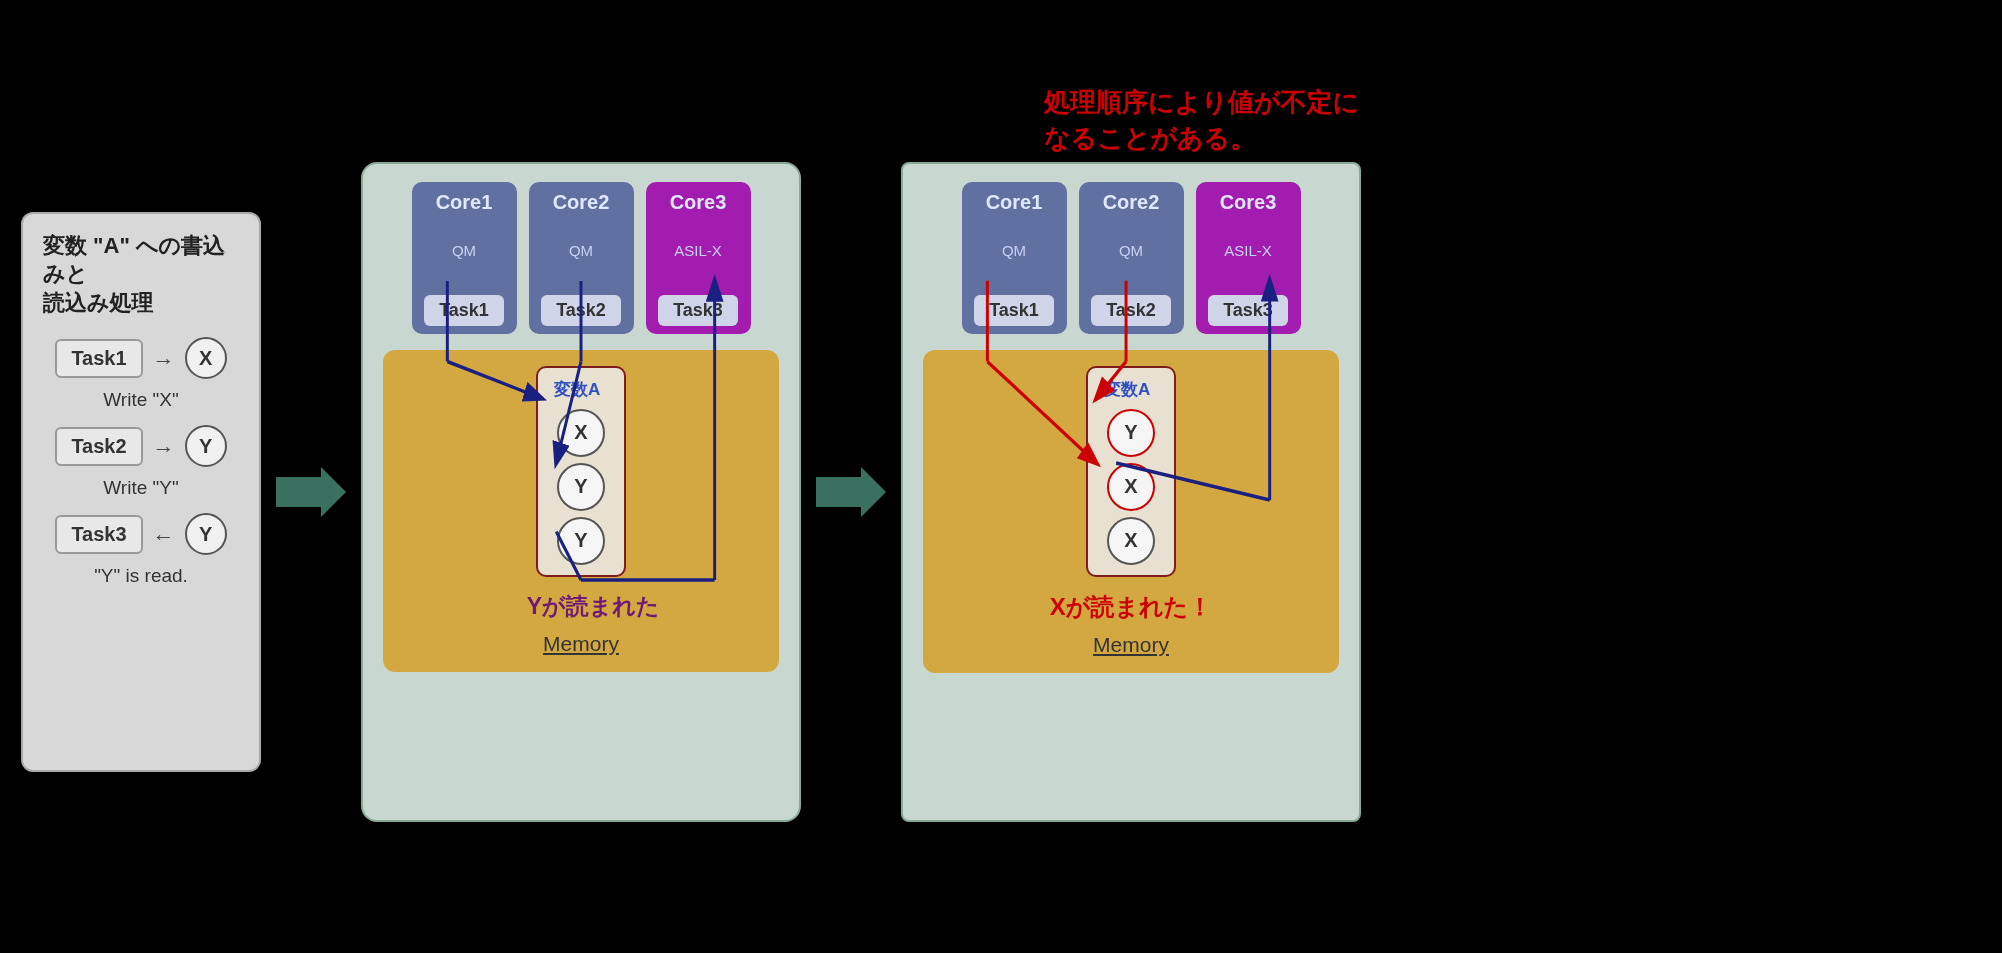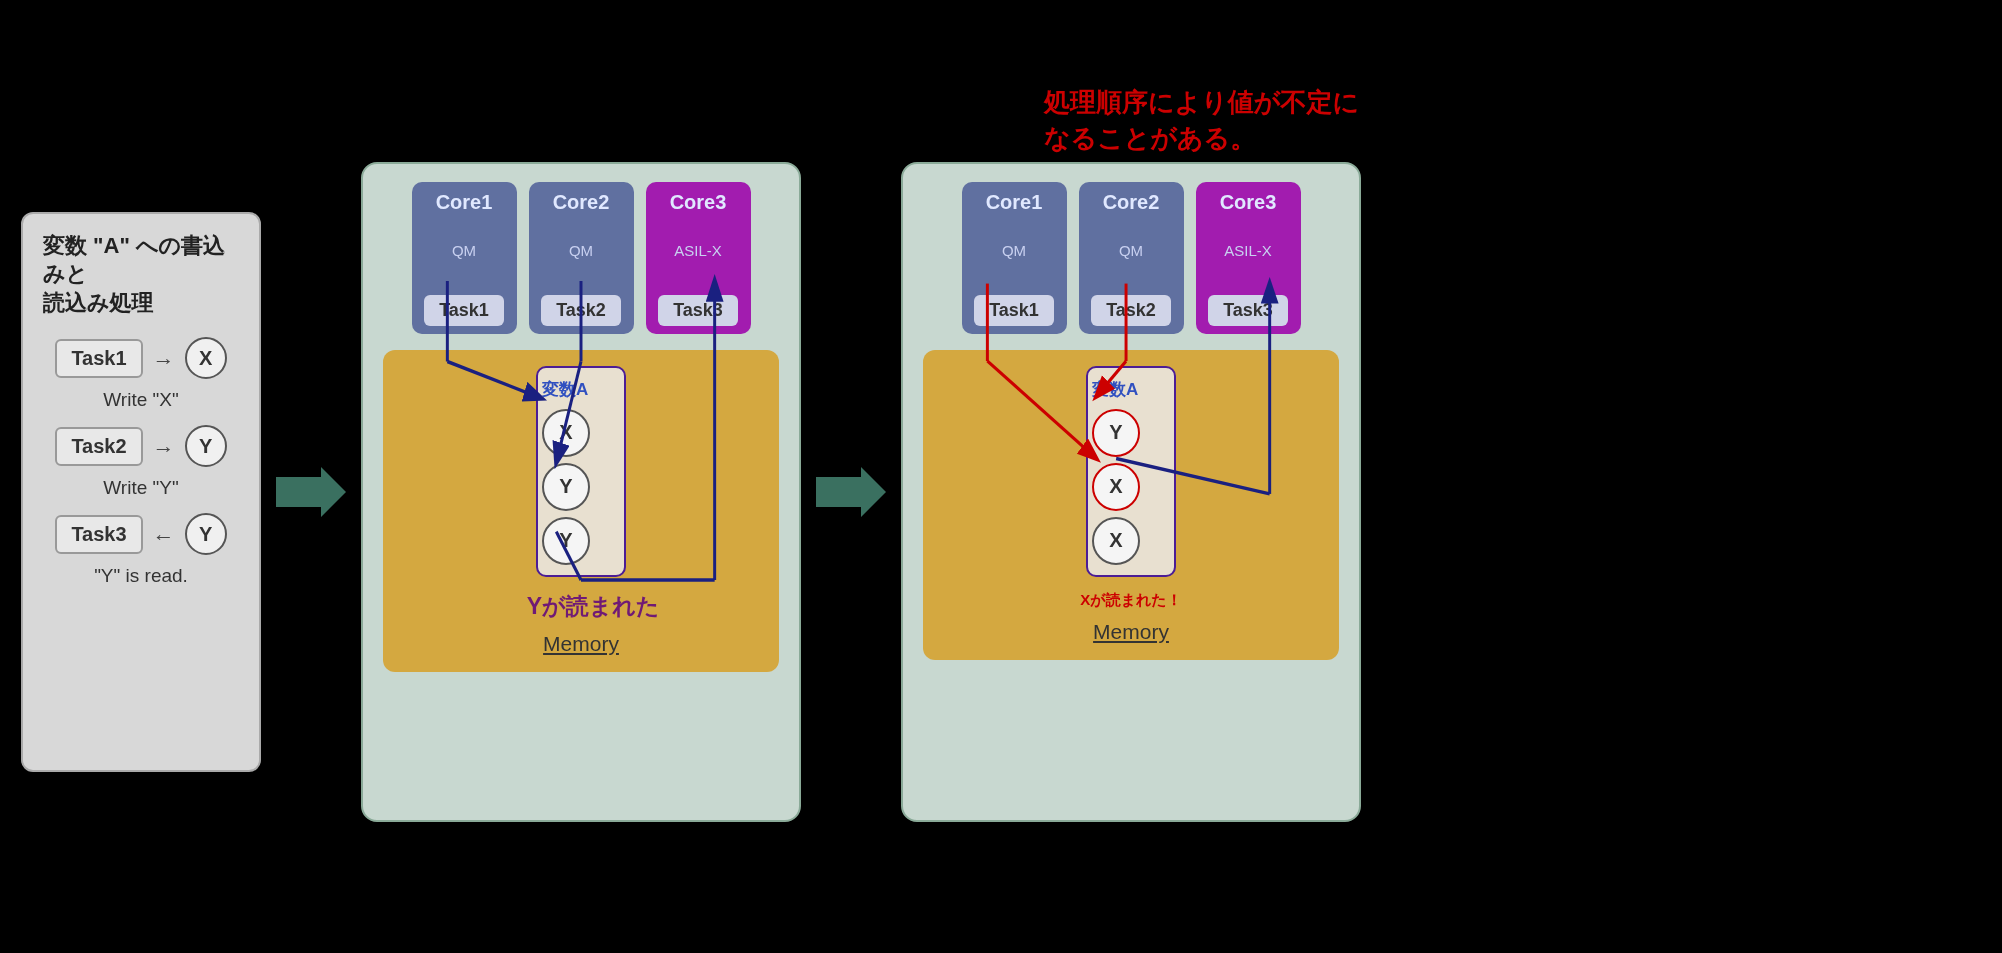--- a/index.html
+++ b/index.html
@@ -185,25 +185,26 @@
       min-height: 280px;
     }
     .memory-label {
       font-size: 21px;
       color: #333;
       margin-top: 10px;
       text-decoration: underline;
     }
     .var-container {
       background: #e8e0d0;
-      border: 2px solid #4c1d95;
+      border: 2px solid #7f1d1d;
       border-radius: 10px;
-      padding: 10px 4px;
+      padding: 10px 16px;
       display: flex;
       flex-direction: column;
+      align-items: center;
       gap: 6px;
       margin-bottom: 10px;
       position: relative;
     }
     .var-label {
       font-size: 17px;
       font-weight: bold;
       color: #3050c0;
       align-self: flex-start;
       margin-bottom: 2px;
@@ -225,21 +226,21 @@
       border-color: #cc0000;
     }
     .y-read-label {
       font-size: 23px;
       font-weight: bold;
       color: #701a75;
       margin-top: 4px;
       margin-left: 24px;
     }
     .x-read-label {
-      font-size: 15px;
+      font-size: 24px;
       font-weight: bold;
       color: #cc0000;
       margin-top: 4px;
     }
 
     
     .warning-text {
       position: absolute;
       top: -80px;
       right: 0px;
@@ -338,21 +339,21 @@
       </svg>
     </div>
   </div>
 
   <div class="big-arrow">
     <svg viewBox="0 0 70 50" xmlns="http://www.w3.org/2000/svg">
       <polygon points="0,10 45,10 45,0 70,25 45,50 45,40 0,40" fill="#3a7060"></polygon>
     </svg>
   </div>
 
-  <div class="diagram-panel diagram-panel-right" style="position:relative;">
+  <div class="diagram-panel diagram-panel-right" style="position:relative;border-radius:8px;">
 
     <div class="warning-text">処理順序により値が不定に<br>なることがある。</div>
 
     <div class="cores-row">
       <div class="core-block">
         <div class="core-title">Core1</div>
         <div class="core-subtitle">QM</div>
         <div class="core-task-box">Task1</div>
       </div>
       <div class="core-block">

